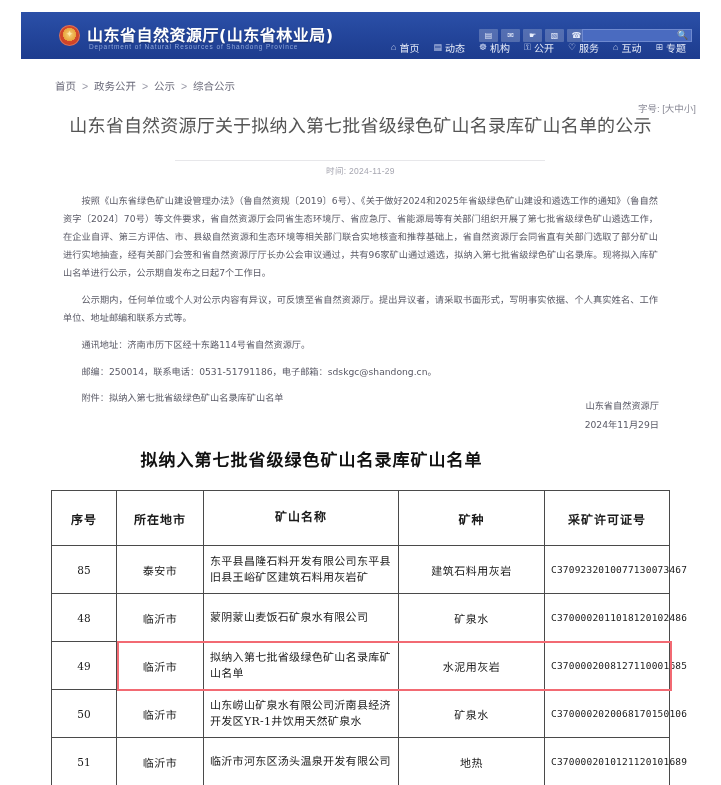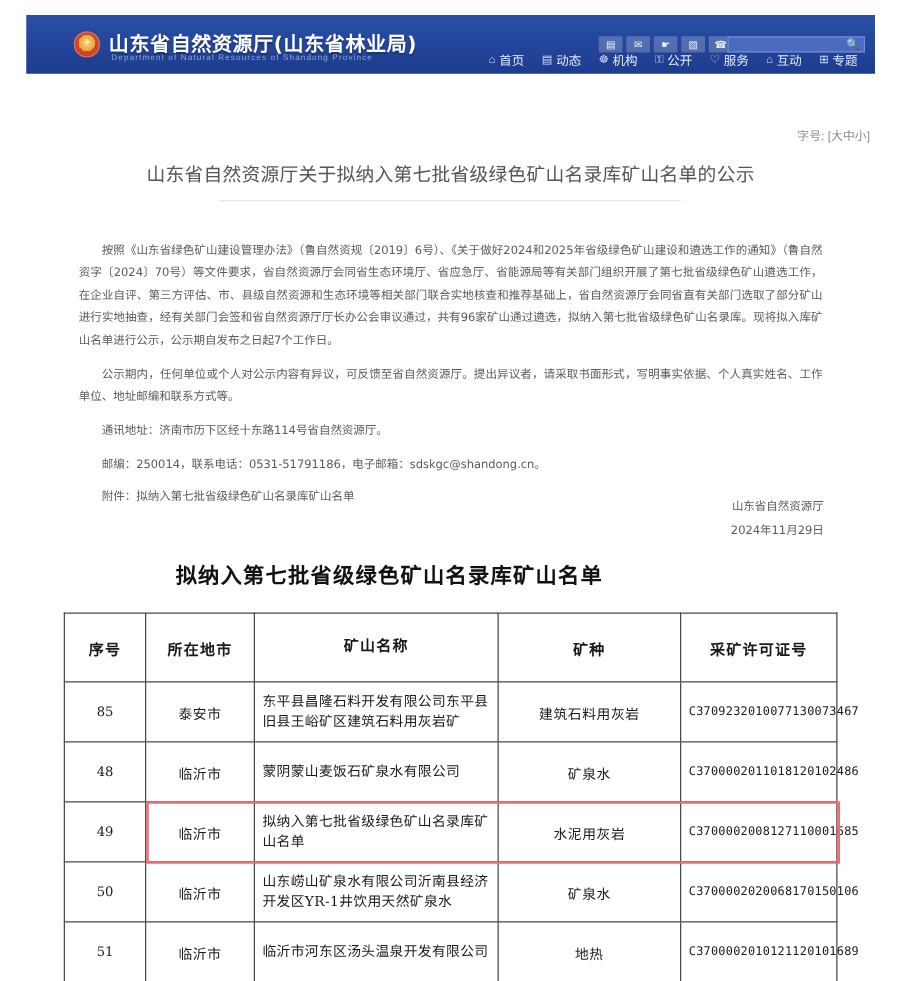--- a/index.html
+++ b/index.html
@@ -87,22 +87,22 @@
   .crumb a{color:#6a6a7a;text-decoration:none;cursor:pointer;}
   .crumb .sep{margin:0 3px;color:#9a9aa8;}
   
   .fontsize{
     position:absolute;right:25px;top:101px;
     font-size:9.5px;color:#8a8a96;white-space:nowrap;
   }
   .fontsize .fs{cursor:pointer;}
   
   .art-title{
-    position:absolute;left:0;top:128px;width:721px;
-    text-align:center;font-size:15px;color:#555;
+    position:absolute;left:0;top:111px;width:721px;
+    text-align:center;font-size:18px;color:#555;
     font-weight:normal;letter-spacing:.2px;
     font-family:"DejaVu Sans","Liberation Sans",sans-serif;
   }
   .meta-line{
     position:absolute;left:175px;top:160px;width:370px;
     border-top:1px solid #e7e7ea;height:1px;
   }
   .meta{
     position:absolute;left:0;top:164px;width:721px;text-align:center;
     font-size:8.5px;color:#a6a6b0;letter-spacing:.3px;
@@ -212,28 +212,41 @@
           <span class="nav-label">互动</span>
         </div>
         <div class="nav-item">
           <span class="nav-ico">⊞</span>
           <span class="nav-label">专题</span>
         </div>
       </div>
     </div>
   </div>
 
+  <div class="crumb">
+    <a>首页</a>
+    <span class="sep">&gt;</span>
+    <a>政务公开</a>
+    <span class="sep">&gt;</span>
+    <a>公示</a>
+    <span class="sep">&gt;</span>
+    <a>综合公示</a>
+  </div>
 
   <div class="fontsize">
     <span>字号:</span>
     <span>[</span><span class="fs">大</span><span class="fs">中</span><span class="fs">小</span><span>]</span>
   </div>
 
   <div class="art-title">山东省自然资源厅关于拟纳入第七批省级绿色矿山名录库矿山名单的公示</div>
   <div class="meta-line"></div>
+  <div class="meta">
+    <span>时间:</span>
+    <span>2024-11-29</span>
+  </div>
 
   <div class="body">
     <p>按照《山东省绿色矿山建设管理办法》（鲁自然资规〔2019〕6号）、《关于做好2024和2025年省级绿色矿山建设和遴选工作的通知》（鲁自然资字〔2024〕70号）等文件要求，省自然资源厅会同省生态环境厅、省应急厅、省能源局等有关部门组织开展了第七批省级绿色矿山遴选工作，在企业自评、第三方评估、市、县级自然资源和生态环境等相关部门联合实地核查和推荐基础上，省自然资源厅会同省直有关部门选取了部分矿山进行实地抽查，经有关部门会签和省自然资源厅厅长办公会审议通过，共有96家矿山通过遴选，拟纳入第七批省级绿色矿山名录库。现将拟入库矿山名单进行公示，公示期自发布之日起7个工作日。</p>
     <p>公示期内，任何单位或个人对公示内容有异议，可反馈至省自然资源厅。提出异议者，请采取书面形式，写明事实依据、个人真实姓名、工作单位、地址邮编和联系方式等。</p>
     <p class="noindent">通讯地址：济南市历下区经十东路114号省自然资源厅。</p>
     <p class="noindent">邮编：250014，联系电话：0531-51791186，电子邮箱：sdskgc@shandong.cn。</p>
     <p class="noindent">附件：拟纳入第七批省级绿色矿山名录库矿山名单</p>
   </div>
 
   <div class="sign">

